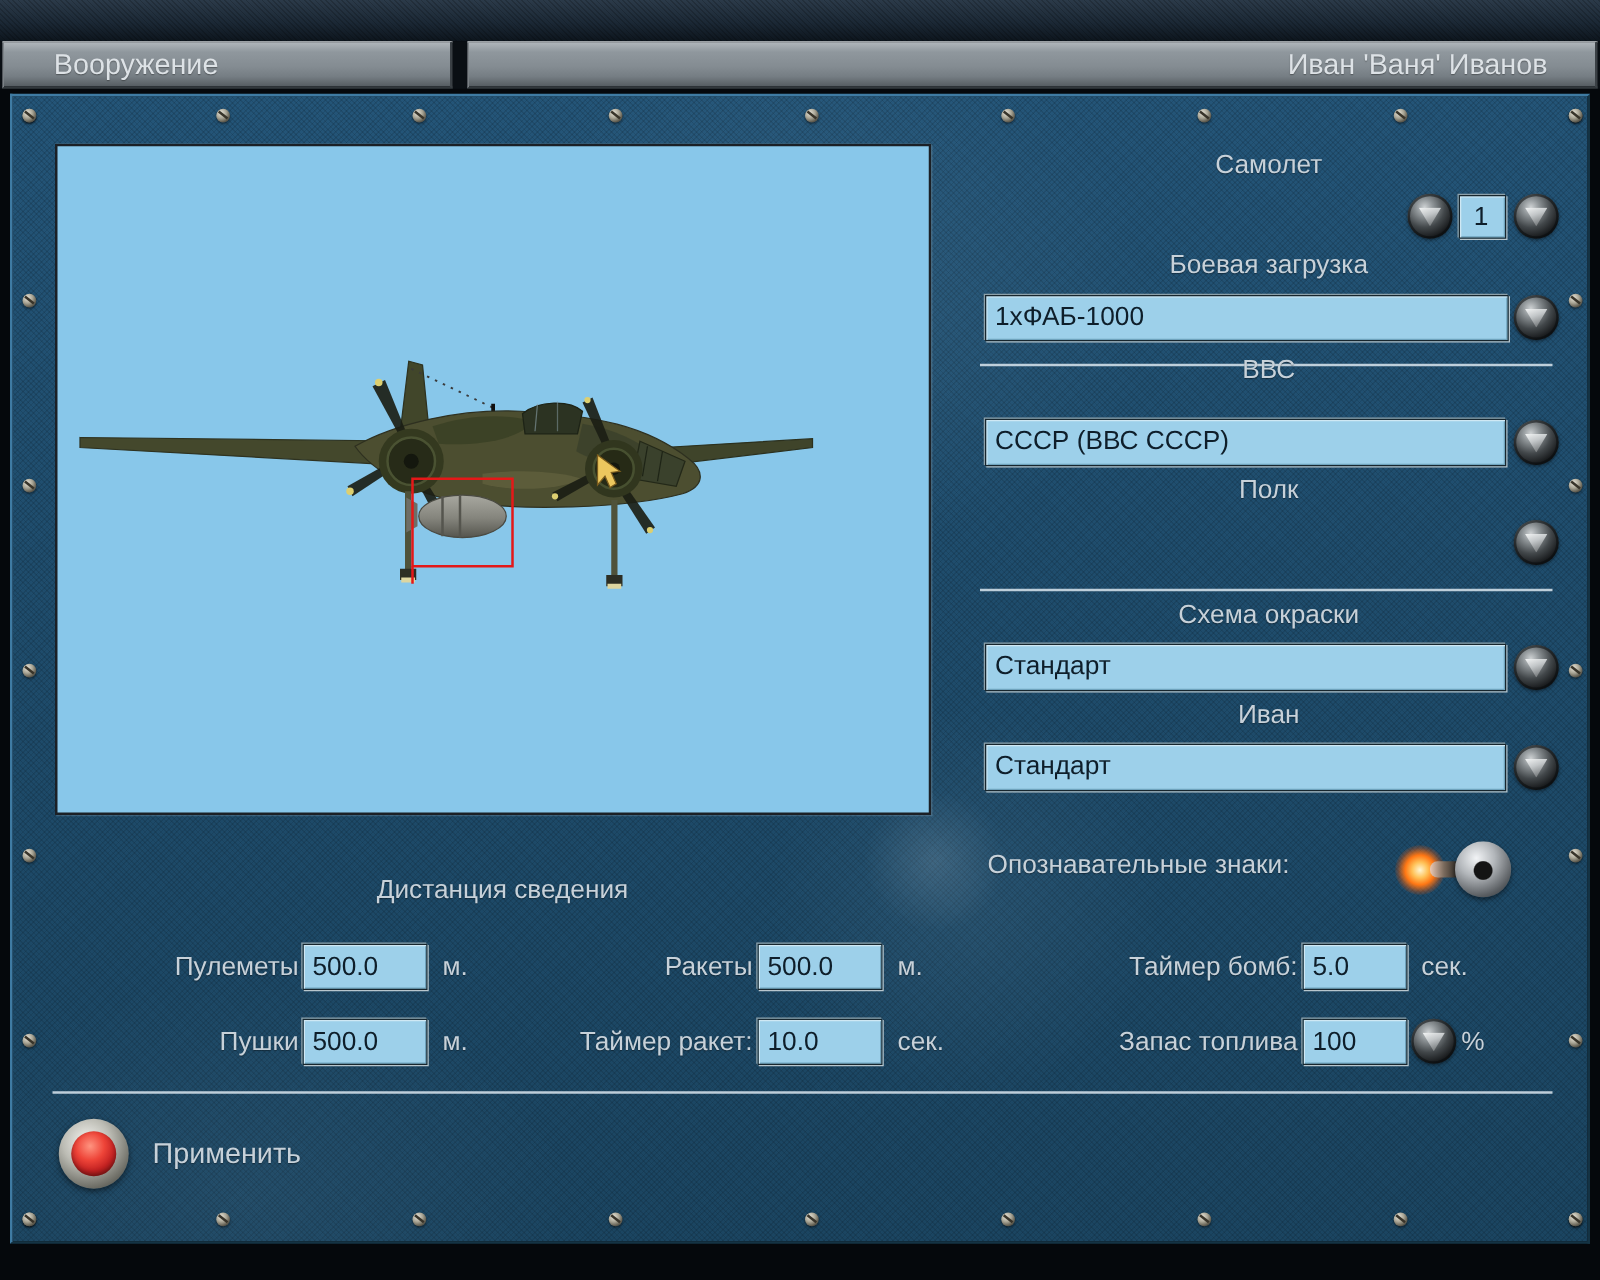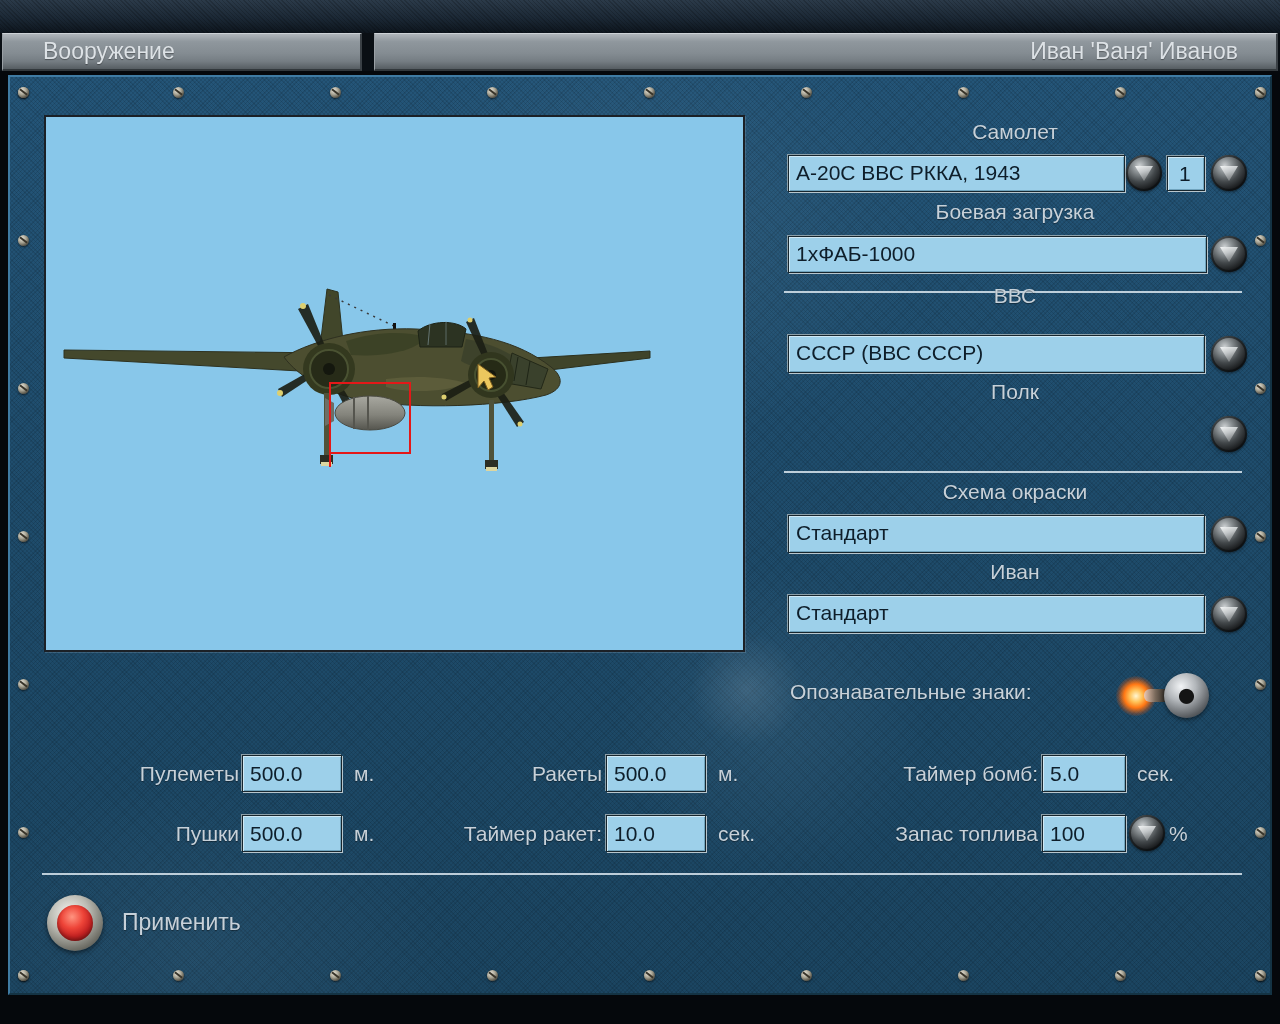--- a/index.html
+++ b/index.html
@@ -197,21 +197,20 @@
         <g>
           <rect x="284" y="266" width="80" height="70" fill="none" stroke="#e41818" stroke-width="2"></rect>
           <line x1="284" y1="336" x2="284" y2="350" stroke="#e41818" stroke-width="2"></line>
         </g>
 
         <polygon points="432,247 432,271 438,264 442,273 447,270 443,261 450,260" fill="#ecc75e" stroke="#7a5c1e" stroke-width="1"></polygon>
       </svg>
     </div>
 
     <div class="lbl center" style="left:778px; top:43px;  width:454px;">Самолет</div>
-    <div class="field" style="left:778px; top:78px;  width:337px; height:37px;">А-20С ВВС РККА, 1943</div>
     <div class="dd-btn" style="left:1116px; top:78px;">
         <span class="dd-tri"></span>
       </div>
     <div class="field" style="left:1157px; top:79px; width:38px; height:35px; padding-left:11px;">1</div>
     <div class="dd-btn" style="left:1201px; top:78px;">
         <span class="dd-tri"></span>
       </div>
 
     <div class="lbl center" style="left:778px; top:123px; width:454px;">Боевая загрузка</div>
     <div class="field" style="left:778px; top:159px; width:419px; height:37px;">1хФАБ-1000</div>
@@ -246,20 +245,21 @@
         <span class="dd-tri"></span>
       </div>
 
     <div class="lbl" style="left:780px; top:603px;">Опознавательные знаки:</div>
     <div class="toggle" style="left:1100px; top:591px;">
       <span class="toggle-glow"></span>
       <span class="toggle-lever"></span>
       <span class="toggle-base"></span>
     </div>
 
+    <div class="lbl center" style="left:142px; top:623px; width:500px;">Дистанция сведения</div>
 
     <div class="lbl right" style="left:72px;  top:685px; width:157px;">Пулеметы</div>
     <input class="num-field" style="left: 232px; top: 678px; width: 100px; height: 37px;" value="500.0">
     <div class="unit" style="left:344px; top:685px;">м.</div>
 
     <div class="lbl right" style="left:434px; top:685px; width:158px;">Ракеты</div>
     <input class="num-field" style="left: 596px; top: 678px; width: 100px; height: 37px;" value="500.0">
     <div class="unit" style="left:708px; top:685px;">м.</div>
 
     <div class="lbl right" style="left:72px;  top:745px; width:157px;">Пушки</div>

